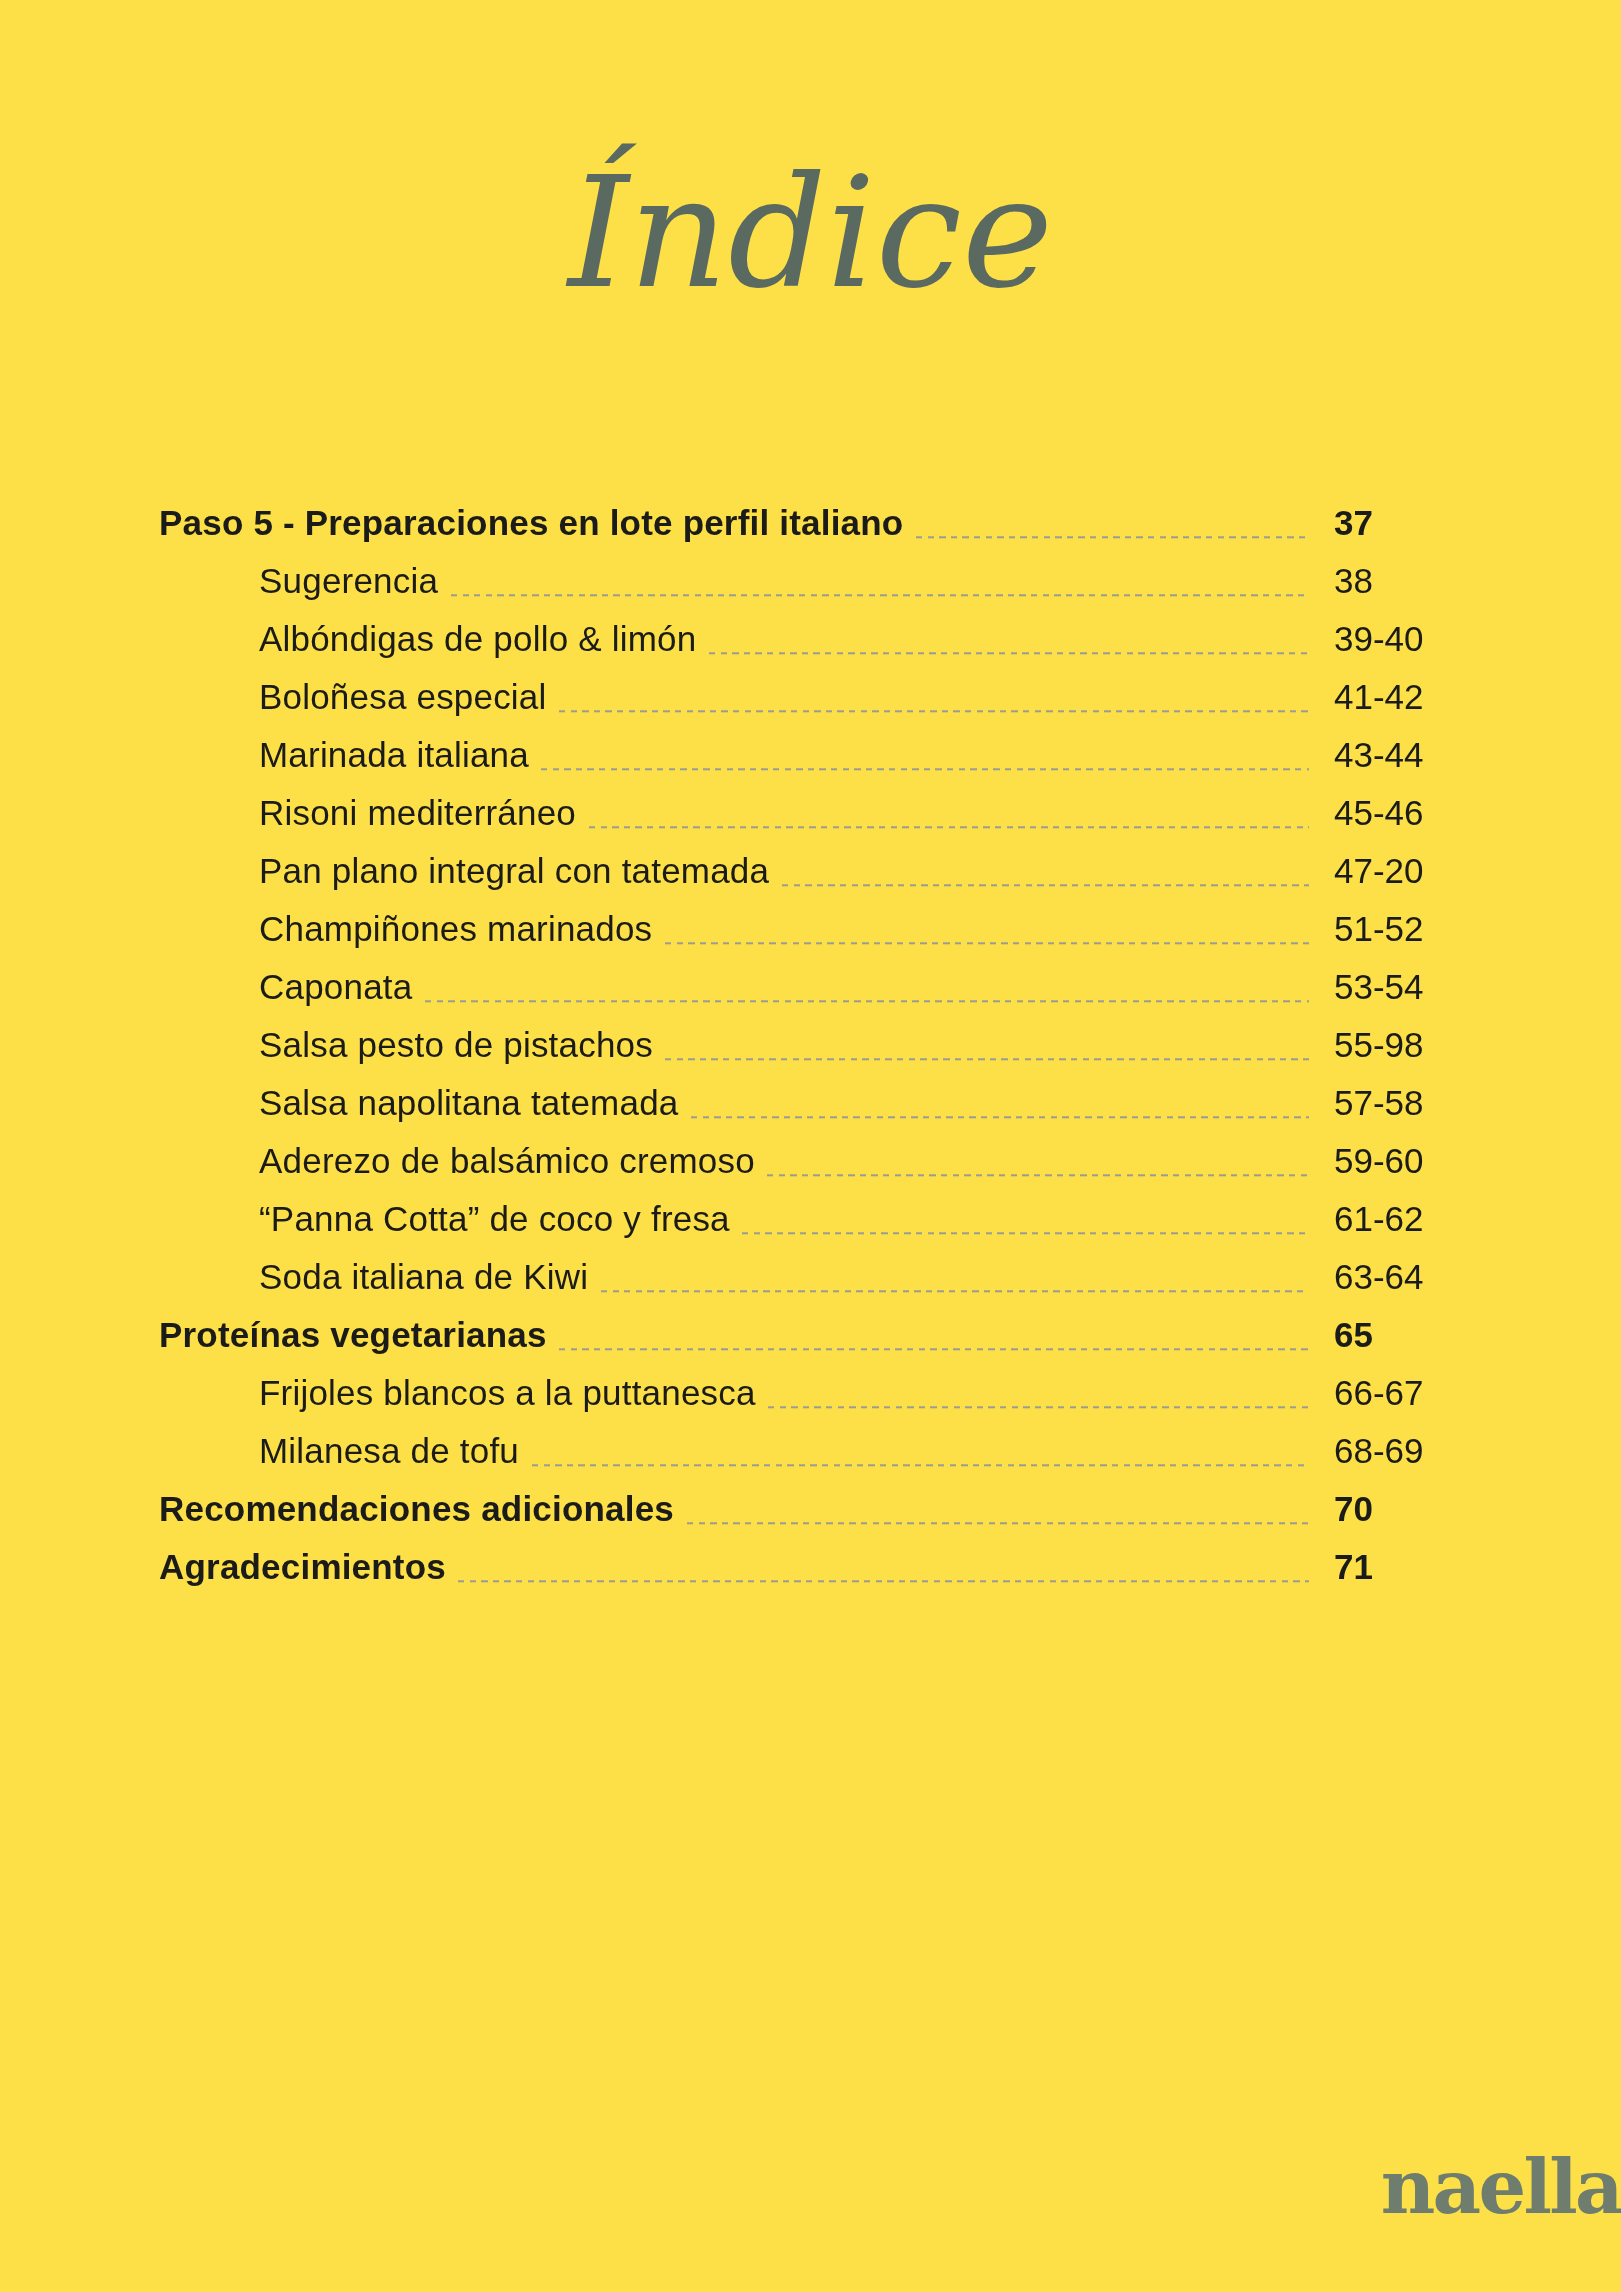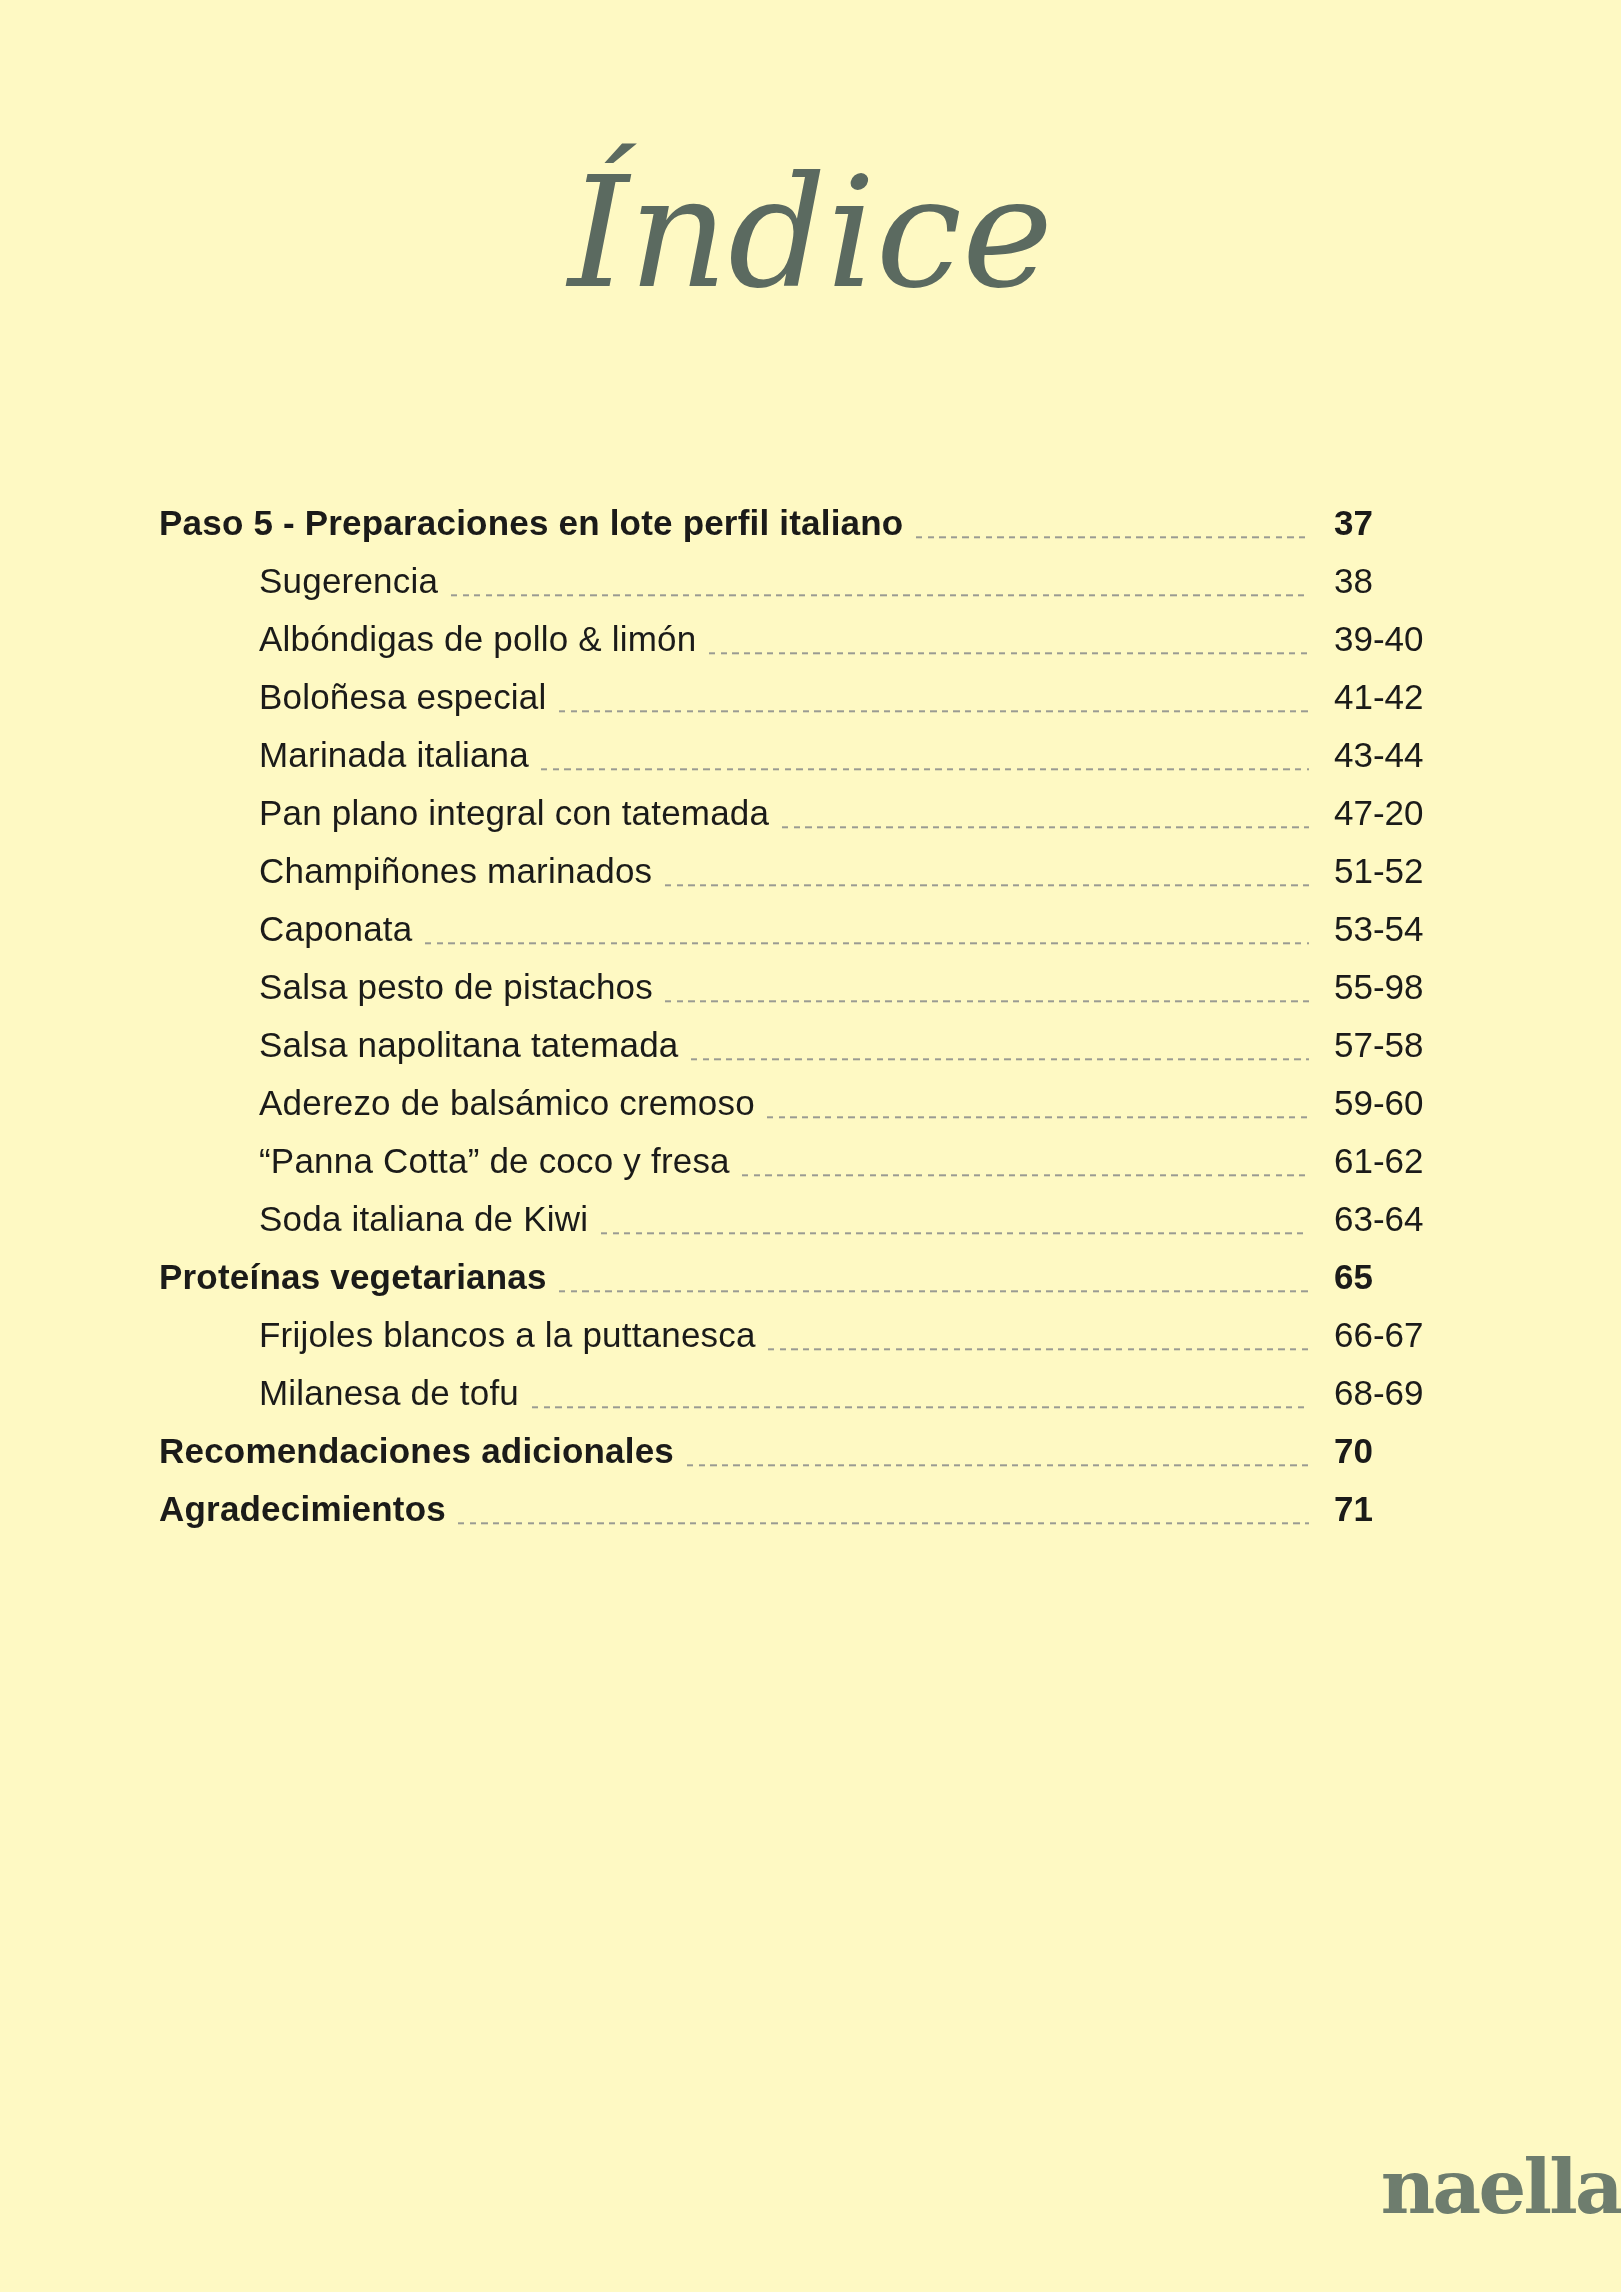--- a/index.html
+++ b/index.html
@@ -4,21 +4,21 @@
 <style>
   html, body {
     margin: 0;
     padding: 0;
     background: #f0ece2;
   }
   .page {
     position: relative;
     width: 1621px;
     height: 2293px;
-    background: #fef9c3;
+    background: #fde047;
     font-family: "Liberation Sans", sans-serif;
     overflow: hidden;
   }
   .title {
     position: absolute;
     top: 133px;
     left: 0;
     width: 100%;
     margin: 0;
     text-align: center;
@@ -112,20 +112,25 @@
     <span class="toc-label">Boloñesa especial</span>
     <span class="leader"></span>
     <span class="toc-page">41-42</span>
   </div>
       <div class="toc-row item">
     <span class="toc-label">Marinada italiana</span>
     <span class="leader"></span>
     <span class="toc-page">43-44</span>
   </div>
       <div class="toc-row item">
+    <span class="toc-label">Risoni mediterráneo</span>
+    <span class="leader"></span>
+    <span class="toc-page">45-46</span>
+  </div>
+      <div class="toc-row item">
     <span class="toc-label">Pan plano integral con tatemada</span>
     <span class="leader"></span>
     <span class="toc-page">47-20</span>
   </div>
       <div class="toc-row item">
     <span class="toc-label">Champiñones marinados</span>
     <span class="leader"></span>
     <span class="toc-page">51-52</span>
   </div>
       <div class="toc-row item">

